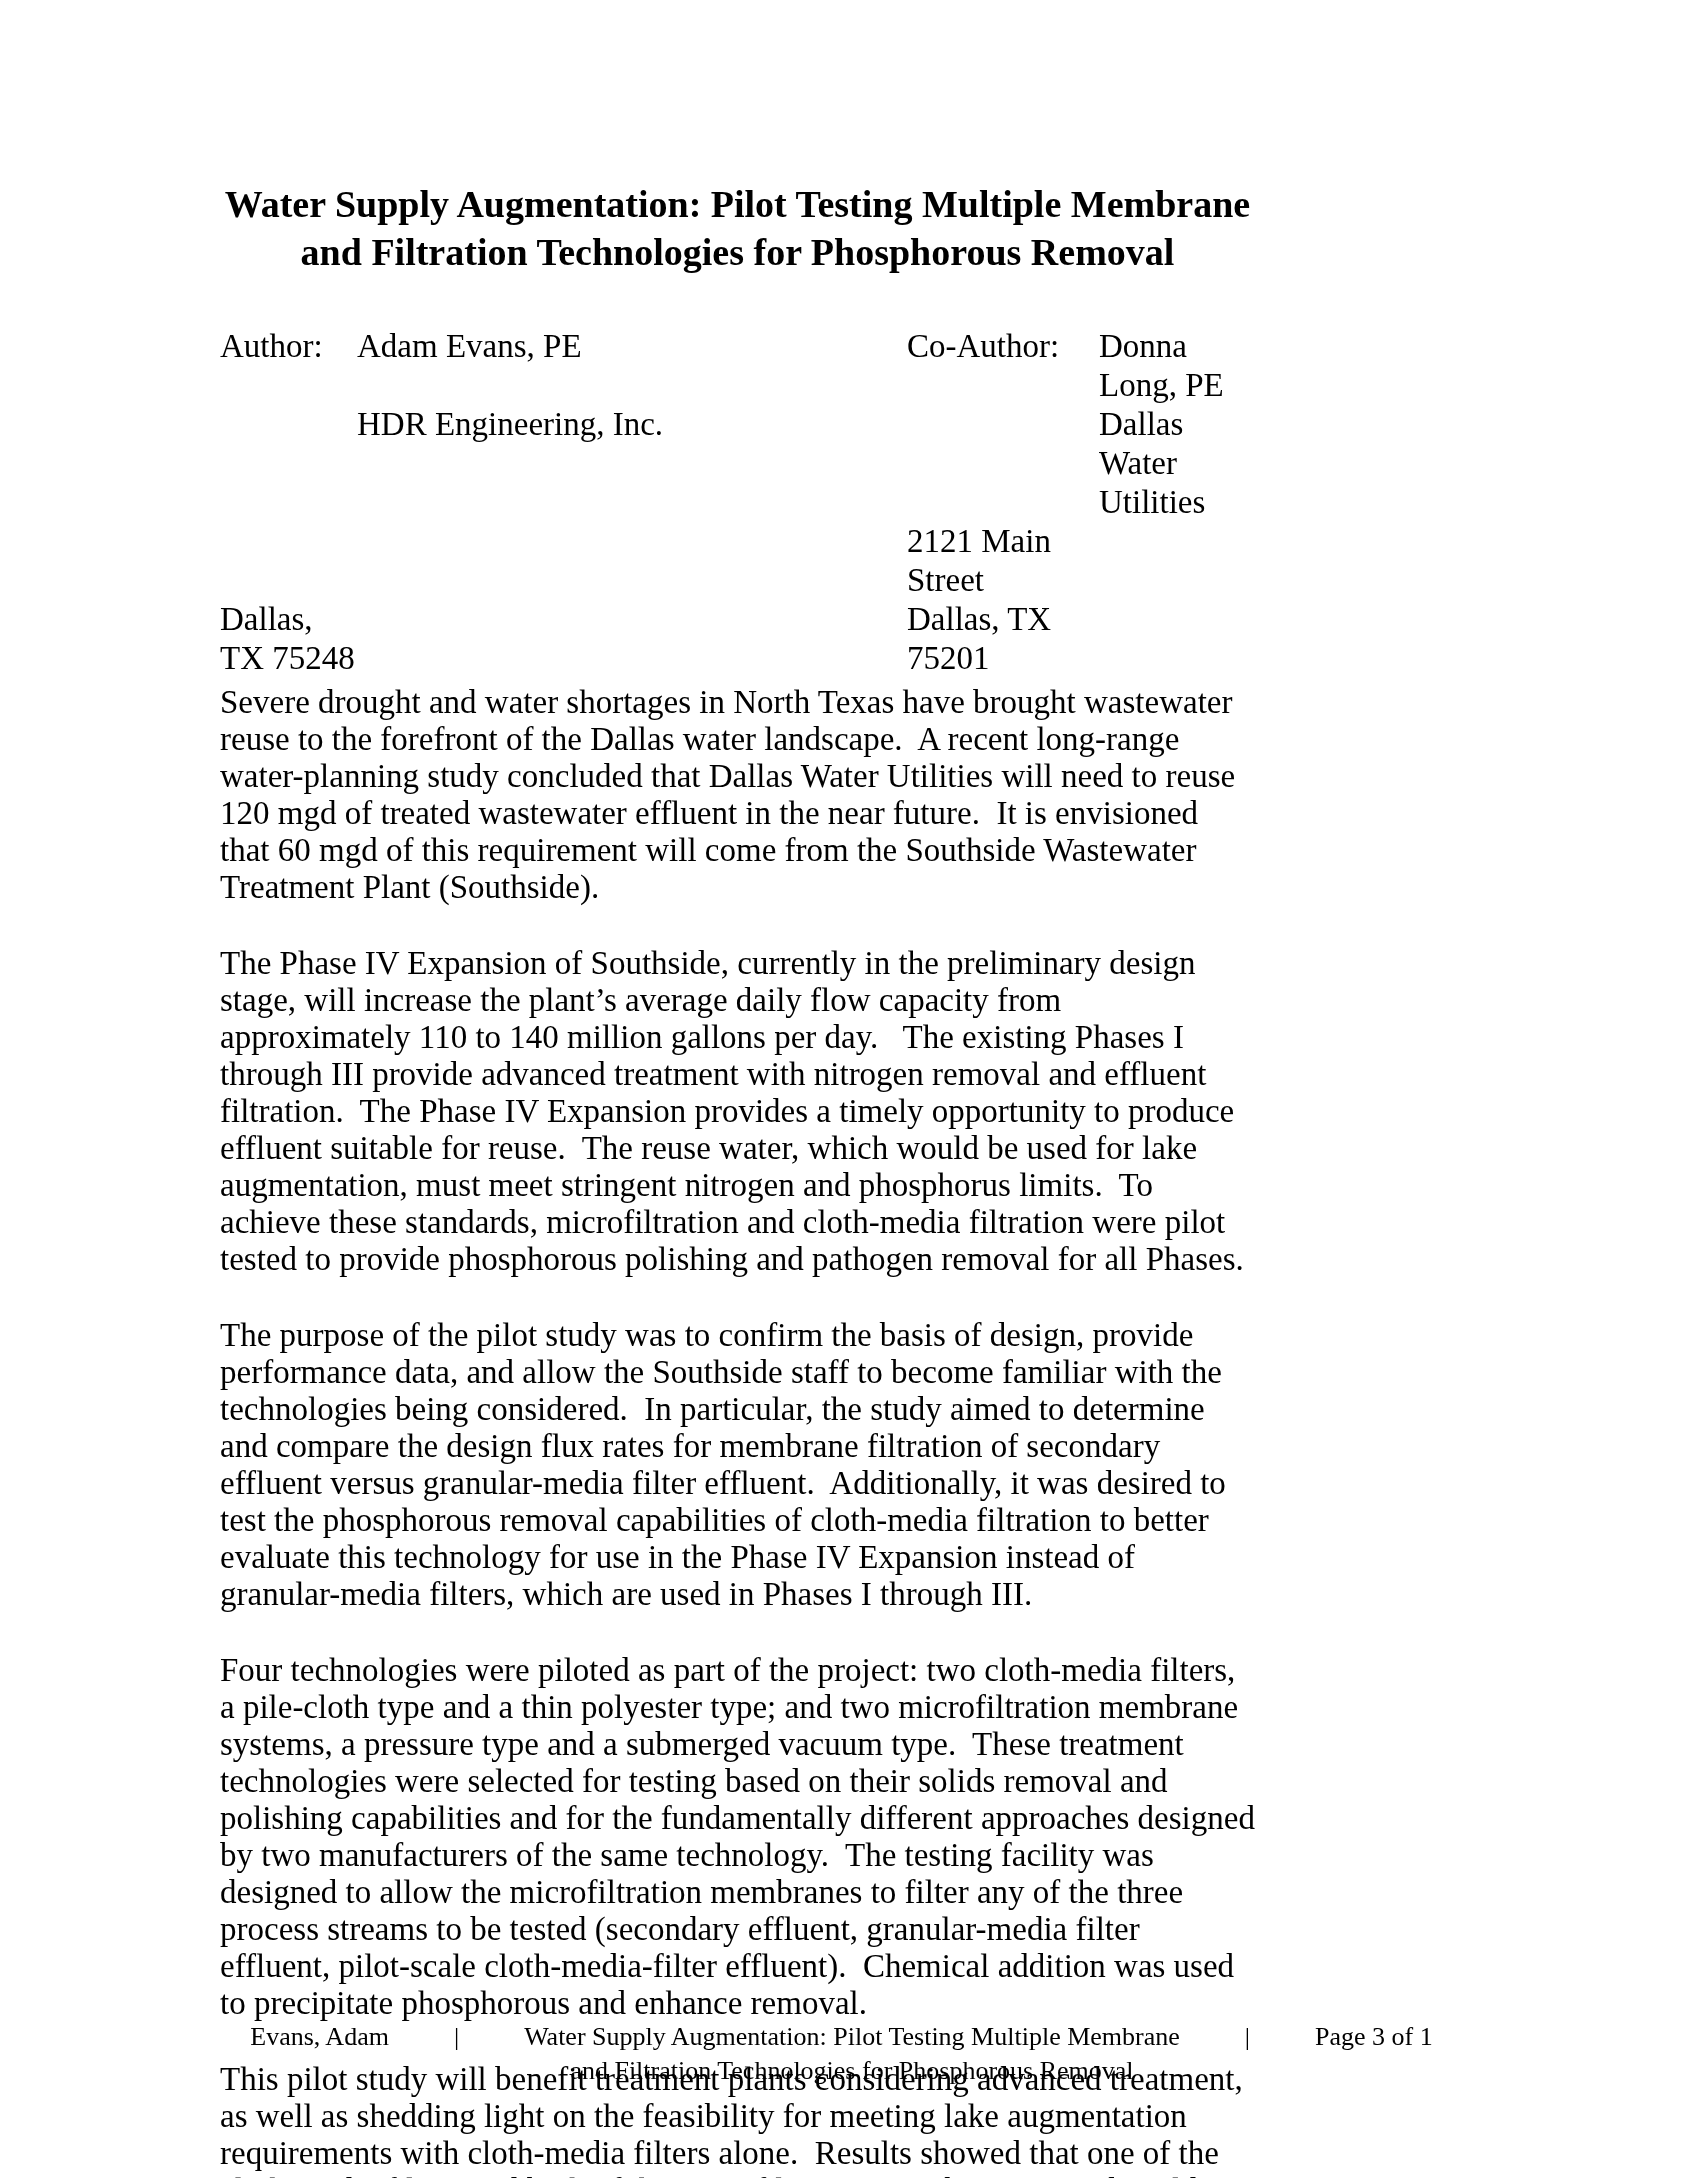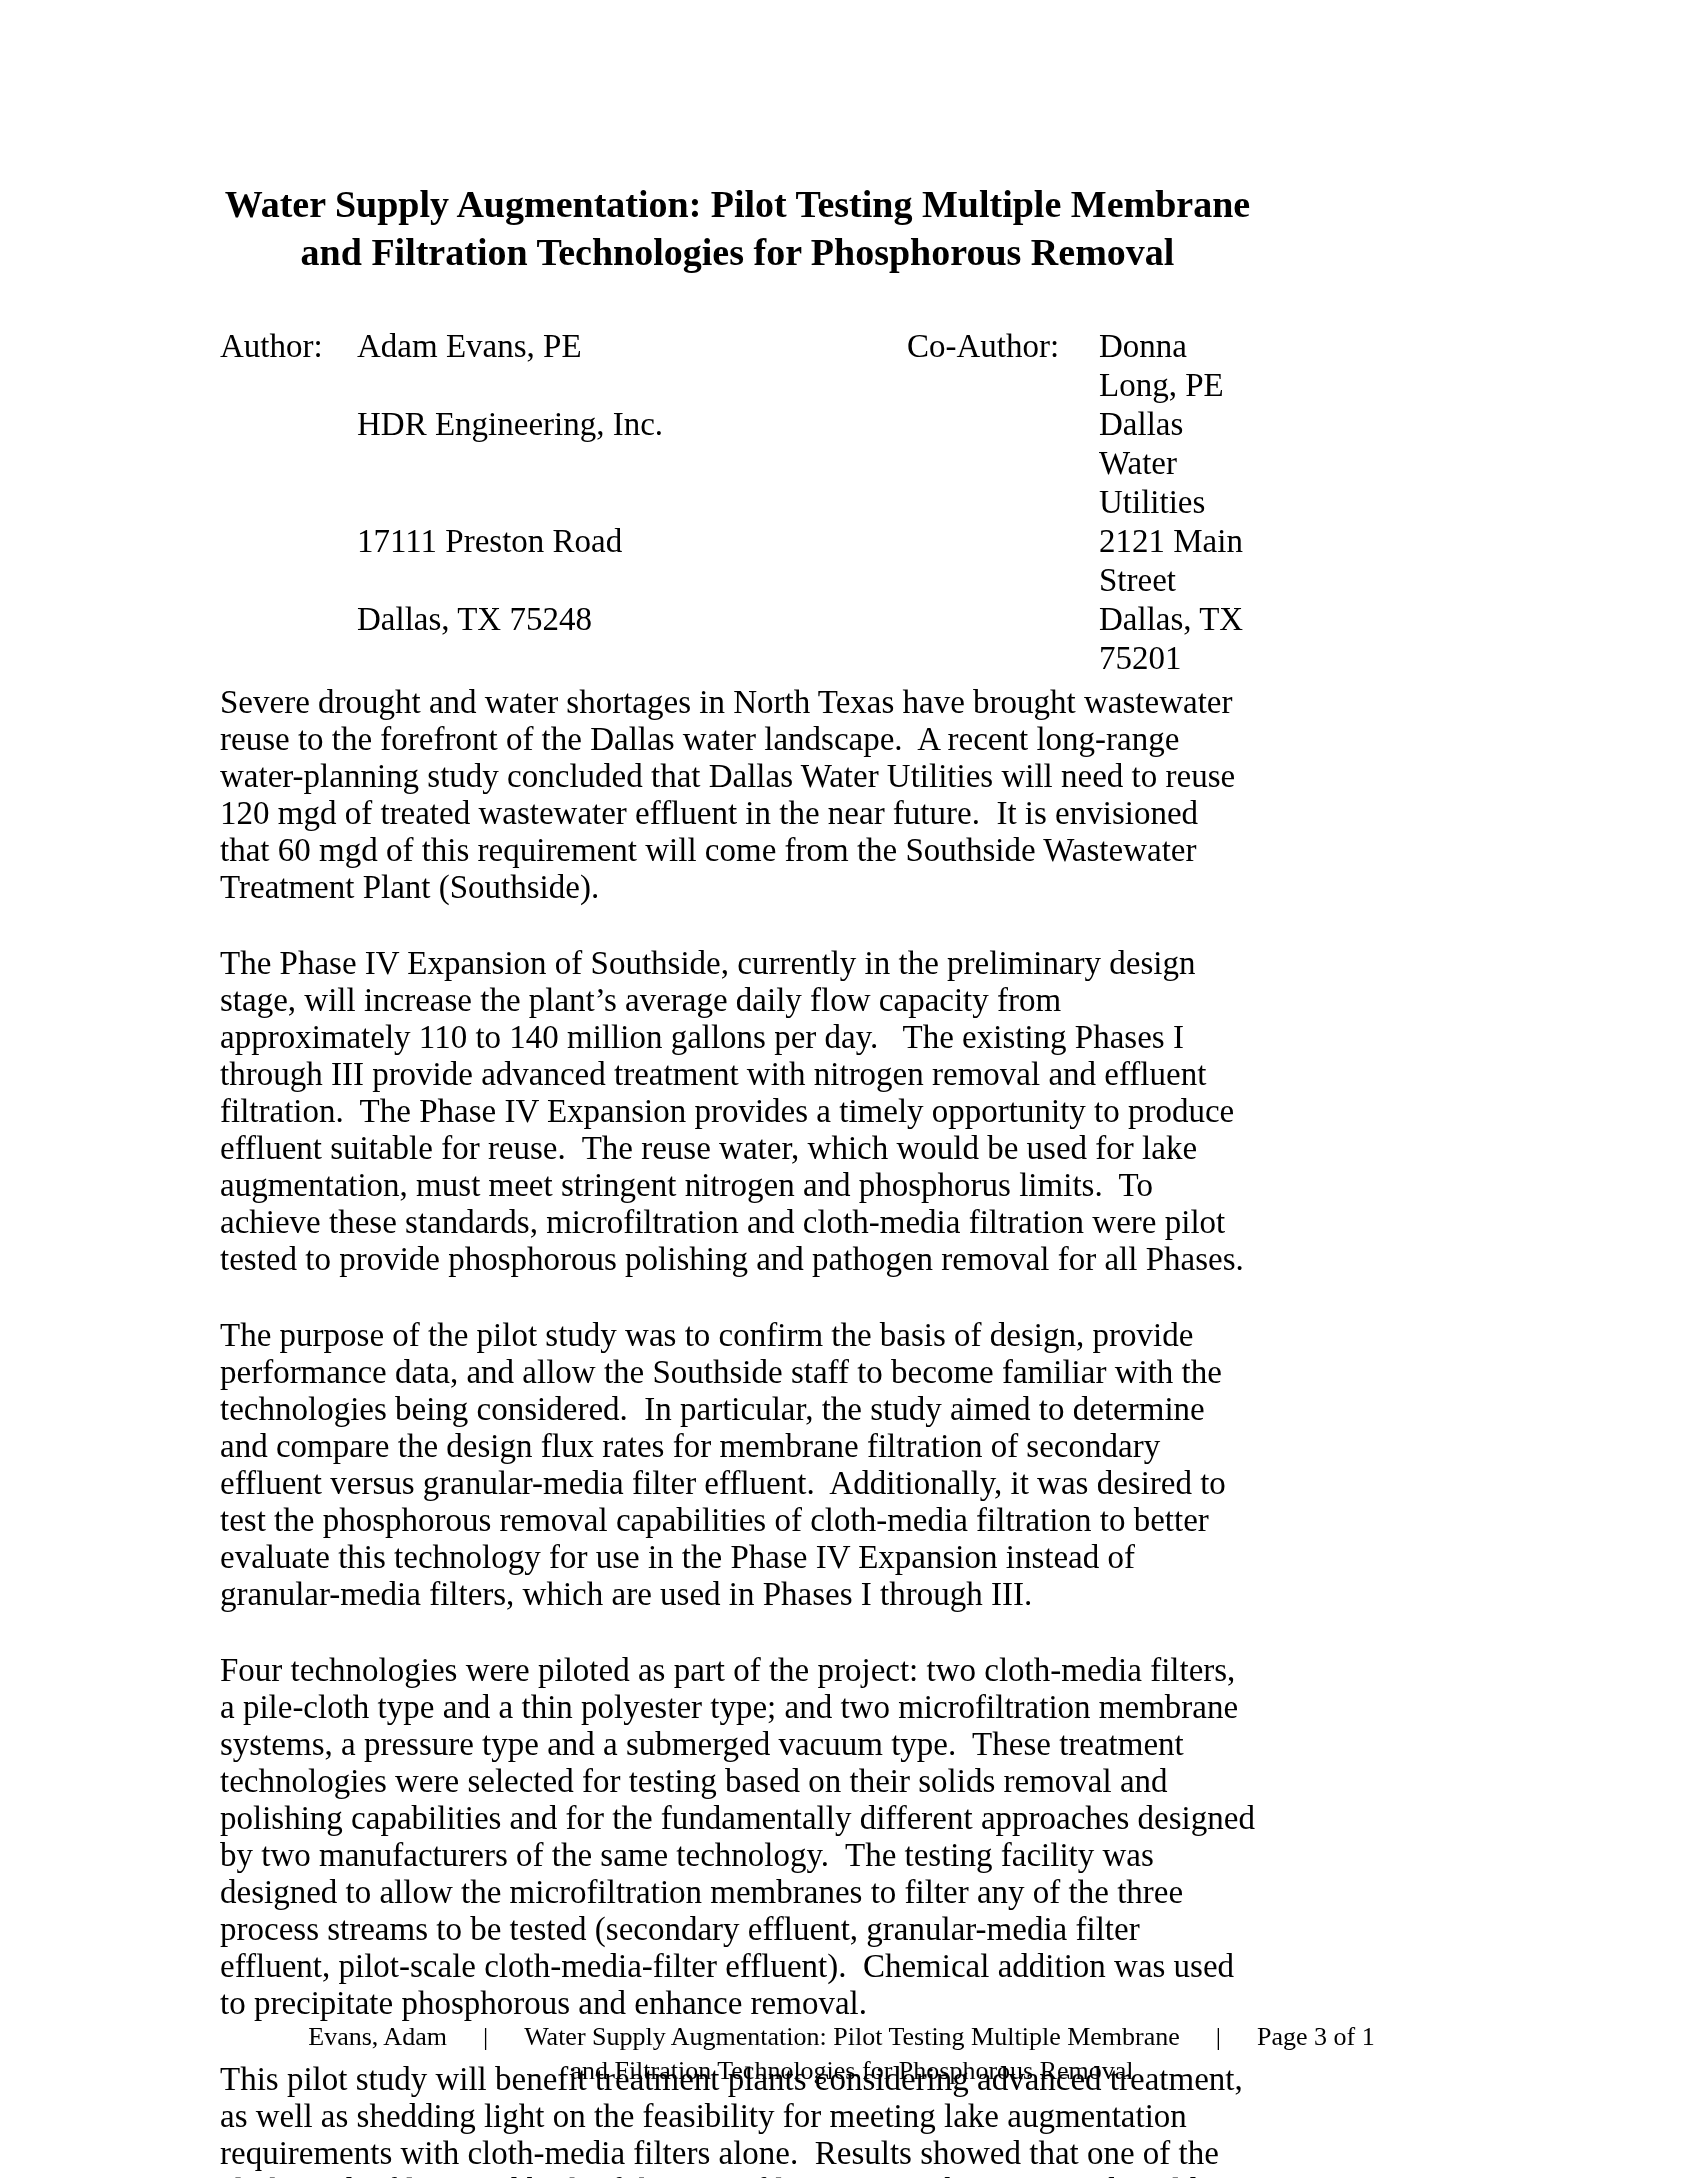--- a/index.html
+++ b/index.html
@@ -38,21 +38,21 @@
     text-align: left;
   }
   .footer {
     position: absolute;
     top: 2020px;
     left: 0;
     width: 1683px;
     display: flex;
     justify-content: center;
     align-items: flex-start;
-    gap: 36px;
+    gap: 65px;
     font-size: 26px;
     line-height: 34px;
   }
   .footer-mid {
     display: flex;
     flex-direction: column;
     text-align: center;
   }
 </style>
 </head>
@@ -70,21 +70,20 @@
     <span>Adam Evans, PE</span>
     <span>Co-Author:</span>
     <span>Donna Long, PE</span>
 
     <span></span>
     <span>HDR Engineering, Inc.</span>
     <span></span>
     <span>Dallas Water Utilities</span>
 
     <span></span>
-    <span>17111 Preston Road</span>
     <span></span>
     <span>2121 Main Street</span>
 
     <span></span>
     <span>Dallas, TX 75248</span>
     <span></span>
     <span>Dallas, TX 75201</span>
   </div>
 
   <div class="bodytext">

